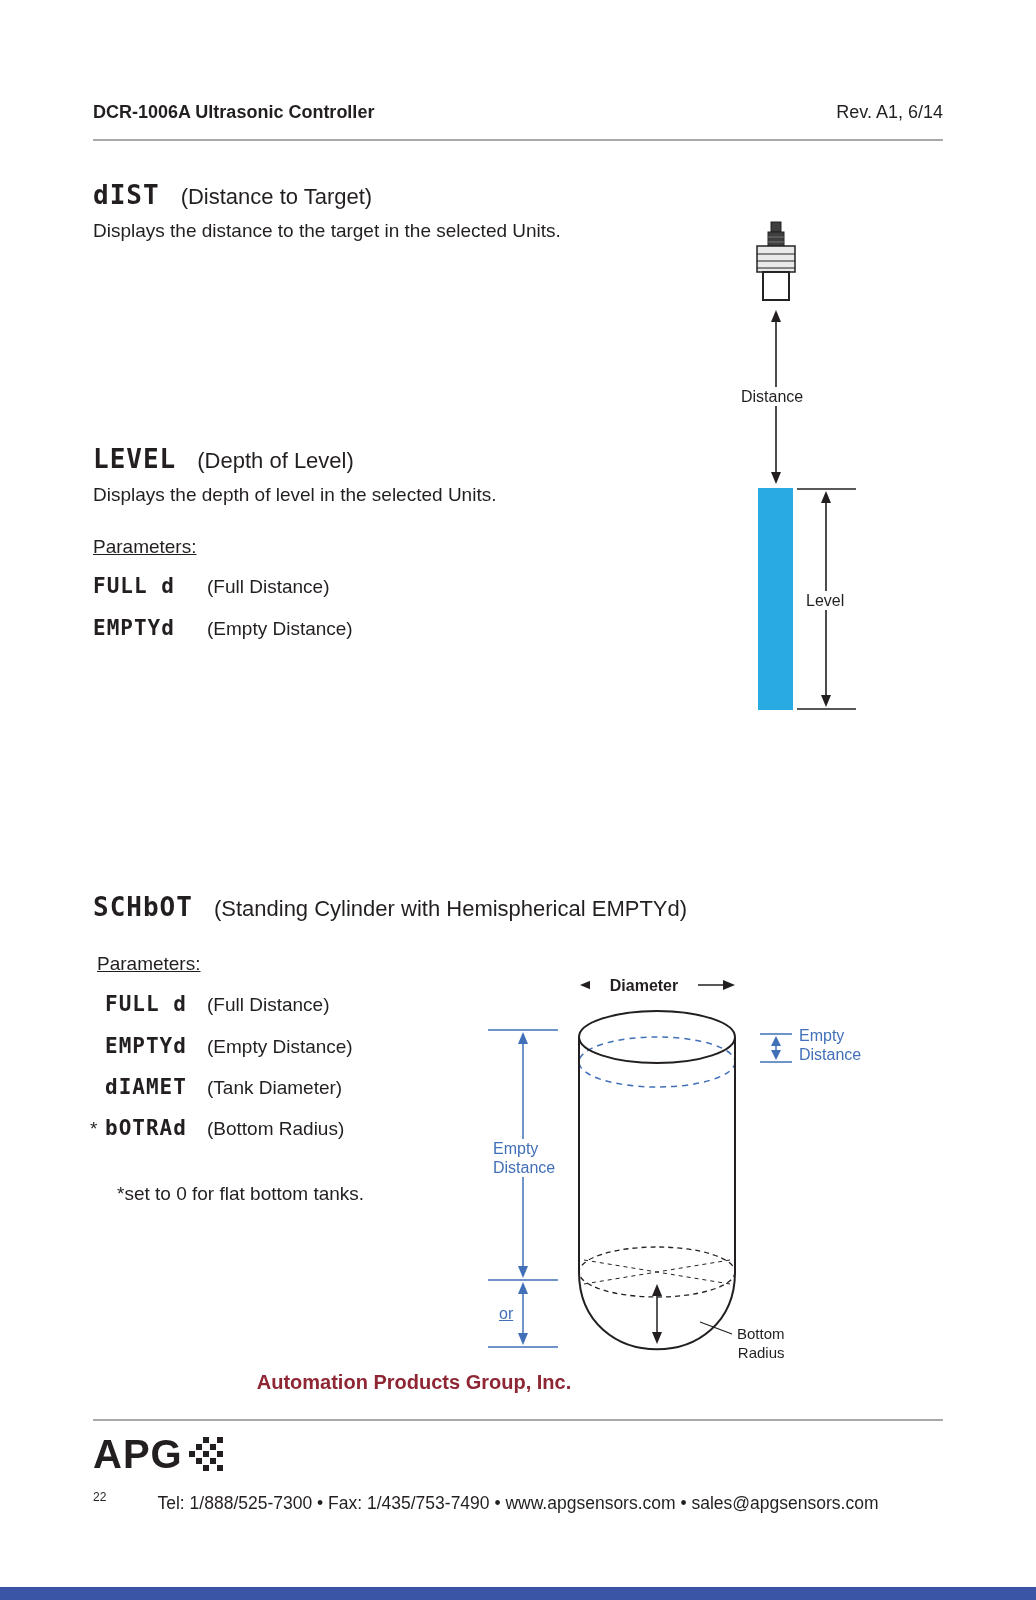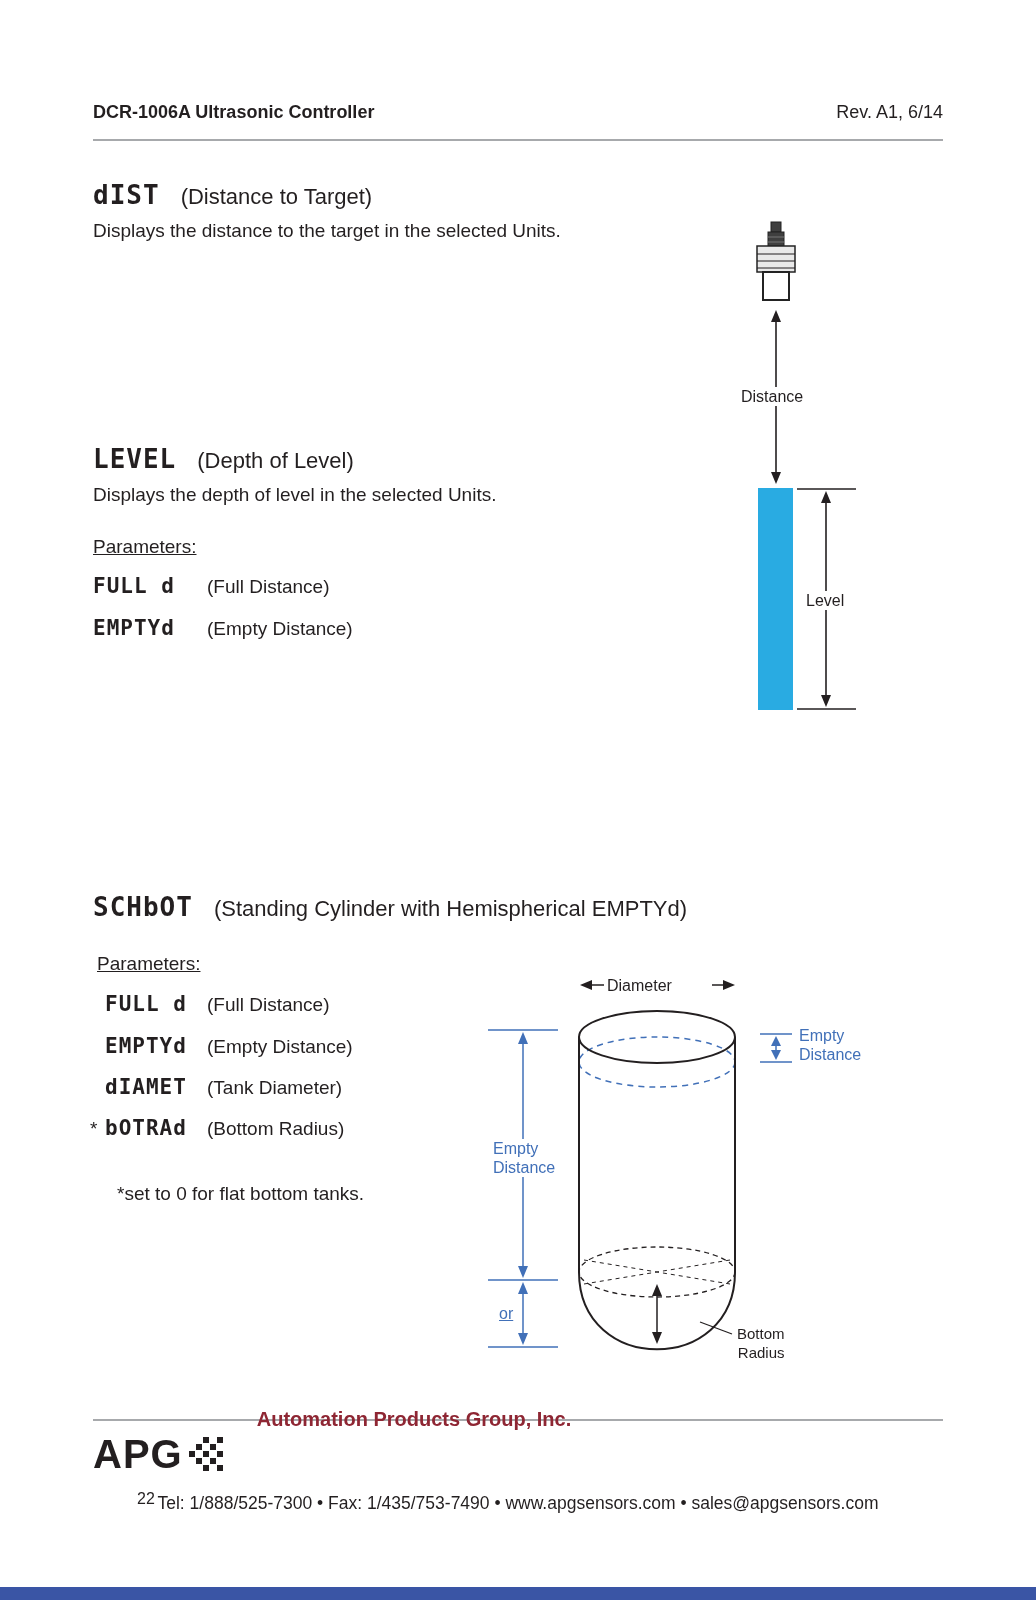--- a/index.html
+++ b/index.html
@@ -39,26 +39,26 @@
   svg .ln  { stroke:var(--line-dark,#231F20); fill:none; }
   svg .blu { stroke:var(--diagram-blue,#4170B8); fill:none; }
   svg .ah  { fill:var(--line-dark,#231F20); stroke:none; }
   svg .ahb { fill:var(--diagram-blue,#4170B8); stroke:none; }
   svg .fill-liquid { fill:var(--liquid-blue,#29ABE2); stroke:none; }
   svg .sensor-dark { fill:#3f3f3f; stroke:#232323; }
   svg .sensor-lite { fill:#e9e9e9; stroke:#232323; }
 
   .footer-logo { left:93px; top:1432px; display:flex; align-items:center; gap:6px; }
   .logo-text { font-size:40px; font-weight:bold; letter-spacing:1px; }
-  .footer-company { left:0; top:1408px; width:828px; text-align:center;
+  .footer-company { left:0; top:1371px; width:828px; text-align:center;
                     font-size:20px; font-weight:bold; color:var(--footer-maroon,#8E2633); }
   .footer-tagline { left:0; top:1468px; width:1036px; text-align:center;
                     font-size:16px; font-weight:bold; font-style:italic; color:var(--footer-maroon,#8E2633); }
   .footer-contact { left:0; top:1493px; width:1036px; text-align:center; font-size:17.5px; }
-  .page-number { left:93px; top:1490px; font-size:16px;margin-left:44px; }
+  .page-number { left:93px; top:1490px; font-size:12px; }
   .bottom-bar { left:0; top:1587px; width:1036px; height:13px; background:var(--bottom-bar-blue,#3A55A5); }
 </style>
 </head>
 <body>
 
 <div class="page">
 
   <div class="abs hdr-left">DCR-1006A Ultrasonic Controller</div>
   <div class="abs hdr-right">Rev. A1, 6/14</div>
   <div class="abs rule rule-top"></div>
@@ -190,21 +190,21 @@
 
     <g>
       <line class="blu" x1="280" y1="74" x2="312" y2="74" stroke-width="1.5"></line>
       <line class="blu" x1="280" y1="102" x2="312" y2="102" stroke-width="1.5"></line>
       <line class="blu" x1="296" y1="82" x2="296" y2="94" stroke-width="1.5"></line>
       <polygon class="ahb" points="296,76 291,86 301,86"></polygon>
       <polygon class="ahb" points="296,100 291,90 301,90"></polygon>
     </g>
   </svg>
 
-  <div class="abs dlabel" style="left:604px; top:976px; width:108px; ">Diameter</div>
+  <div class="abs dlabel" style="left:590px; top:976px; width:108px; text-align:center;font-weight:bold;">Diameter</div>
   <div class="abs dlabel blue" style="left:796px; top:1026px;">
     <div>Empty</div>
     <div>Distance</div>
   </div>
   <div class="abs dlabel blue" style="left:490px; top:1139px;">
     <div>Empty</div>
     <div>Distance</div>
   </div>
   <div class="abs dlabel blue nobg" style="left:496px; top:1304px;text-decoration:underline;">or</div>
   <div class="abs dlabel nobg" style="left:734px; top:1324px; font-size:15px;text-align:right;">

